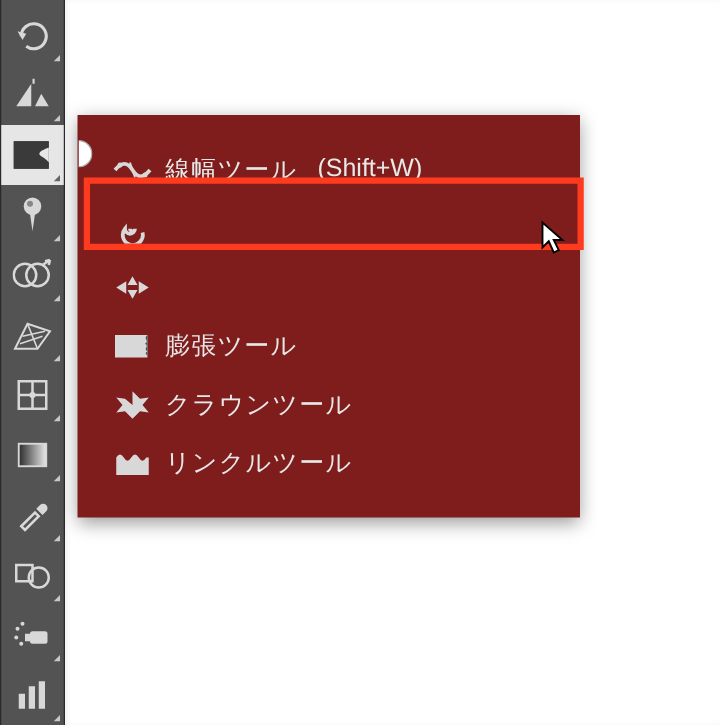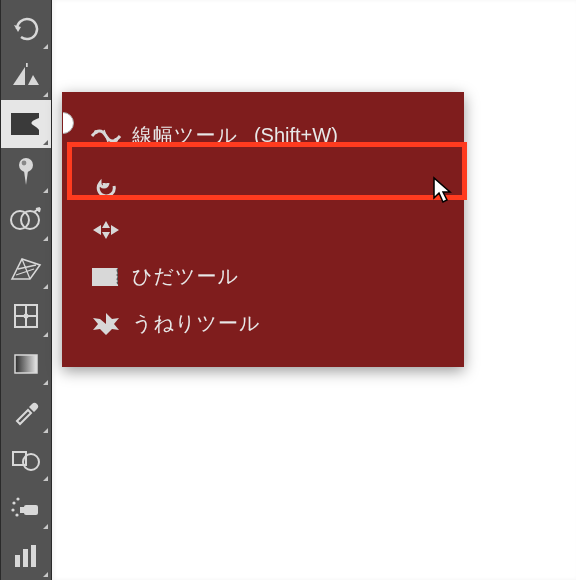--- a/index.html
+++ b/index.html
@@ -288,33 +288,42 @@
 
 
   <div class="flyout-row">
     <span class="dot empty"></span>
     <span class="ficon">
       <svg width="32" height="22" viewBox="0 0 32 22">
         <path d="M2 2 H28 V20 H2 Z" fill="#d8d8d8"></path>
         <path d="M28 2 C24 5 30 7 26 9 C30 11 24 13 28 15 C24 17 30 19 28 20" fill="#535353"></path>
       </svg>
     </span>
-    <span class="label">ひだツール</span>
+    <span class="label">膨張ツール</span>
   </div>
 
   <div class="flyout-row">
     <span class="dot empty"></span>
     <span class="ficon">
       <svg width="28" height="26" viewBox="0 0 28 26">
         <path d="M14 13 L14 2 L20 8 L27 7 L22 13 L27 19 L20 18 L14 24 L8 18 L1 19 L6 13 L1 7 L8 8 Z" fill="#d8d8d8"></path>
       </svg>
     </span>
-    <span class="label">うねりツール</span>
-  </div>
-
+    <span class="label">クラウンツール</span>
+  </div>
+
+  <div class="flyout-row">
+    <span class="dot empty"></span>
+    <span class="ficon">
+      <svg width="30" height="22" viewBox="0 0 30 22">
+        <path d="M2 20 L2 6 Q5 1 8 6 Q11 11 14 6 Q17 1 20 6 Q23 11 26 6 L28 6 L28 20 Z" fill="#d8d8d8"></path>
+      </svg>
+    </span>
+    <span class="label">リンクルツール</span>
+  </div>
 
 </div>
 
 <div class="red-box" style="left:67px; top:142px; width:390px; height:48px;"></div>
 
 <svg class="cursor" style="left:432px; top:176px;" width="22" height="28" viewBox="0 0 22 28">
   <path d="M2 2 L2 22 L7 17 L11 26 L15 24 L11 16 L18 16 Z" fill="#fff" stroke="#000" stroke-width="1.5"></path>
 </svg>
 
 </body></html>

